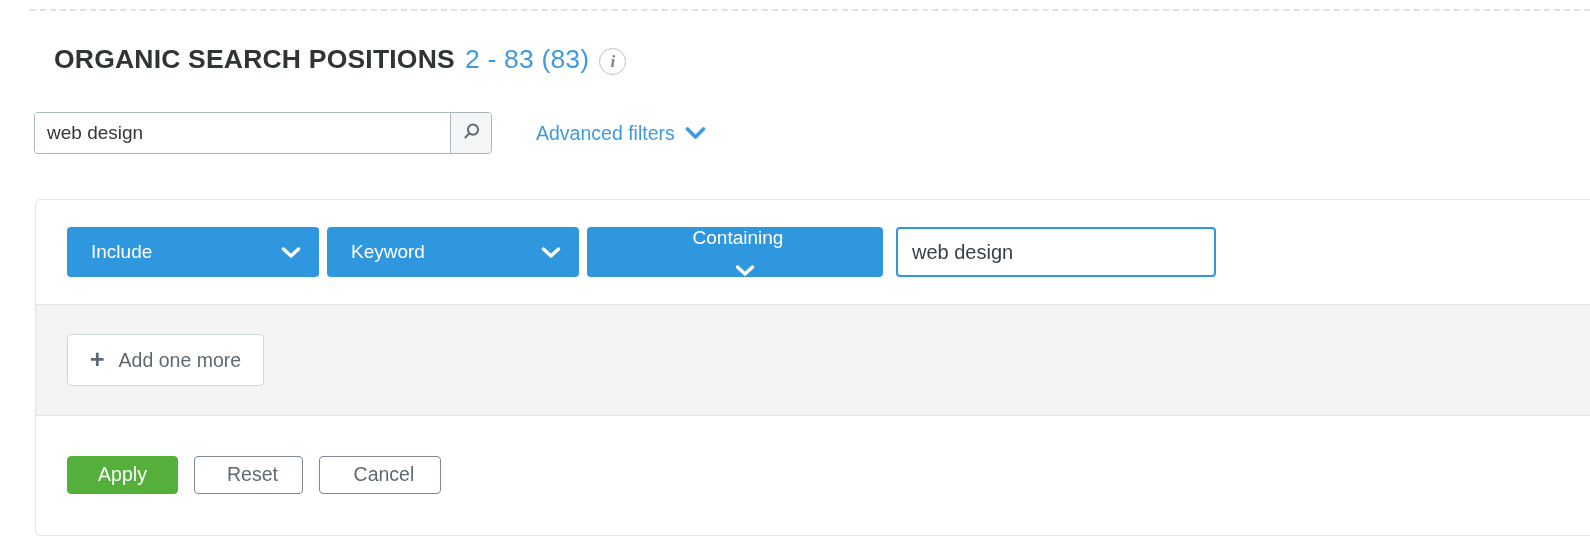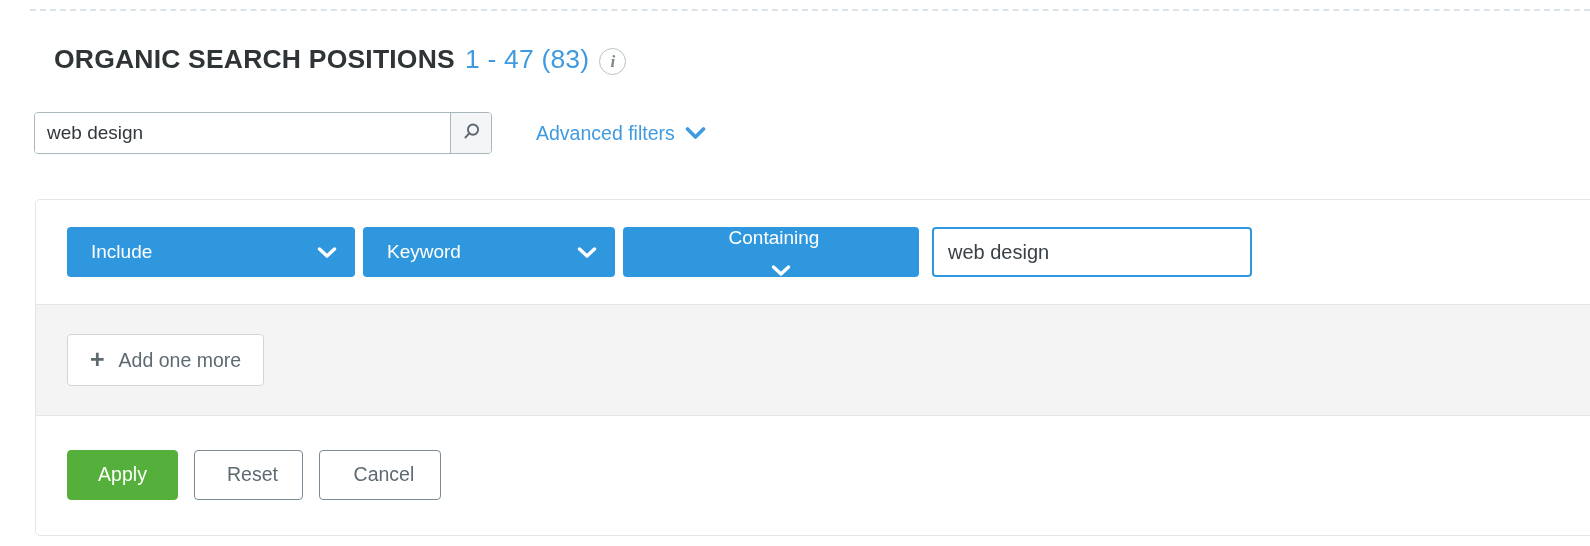--- a/index.html
+++ b/index.html
@@ -166,21 +166,21 @@
     color: #fff;
     font-family: "Liberation Sans", sans-serif;
     font-size: 19px;
     display: flex;
     align-items: center;
     justify-content: space-between;
     padding: 0 18px 0 24px;
     cursor: pointer;
     margin-right: 8px;
   }
-  .dd-include { width: 288px; }
+  .dd-include { width: 252px; }
   .dd-field   { width: 252px; }
   .dd-match   { width: 296px; flex-direction: column; }
   .dd .chev { margin-left: 14px; display: inline-flex; align-items: center; }
 
   .value-input {
     width: 320px;
     height: 50px;
     border: 2px solid #2f97de;
     border-radius: 4px;
     background: #fff;
@@ -210,21 +210,21 @@
     font-size: 25px;
     font-weight: bold;
     line-height: 1;
     margin-right: 14px;
     position: relative;
     top: -1px;
   }
 
   
   .btn {
-    height: 50px;
+    height: 38px;
     border-radius: 4px;
     font-family: "Liberation Sans", sans-serif;
     font-size: 19.5px;
     cursor: pointer;
     display: inline-flex;
     align-items: center;
     justify-content: center;
     padding: 0 24px;
     margin-right: 16px;
   }
@@ -243,21 +243,21 @@
   }
   .btn-cancel { min-width: 122px; }
 </style>
 </head>
 <body>
 
 <div class="top-rule"></div>
 
 <div class="heading">
   <span class="heading-title">ORGANIC SEARCH POSITIONS</span>
-  <span class="heading-count">1 - 47 (83)</span>
+  <span class="heading-count">2 - 83 (83)</span>
   <span class="info-icon">
     <span>i</span>
   </span>
 </div>
 
 <div class="search-row">
   <div class="search-box">
     <input class="search-input" type="text" value="web design" style="">
     <button class="search-btn">
       <span>

